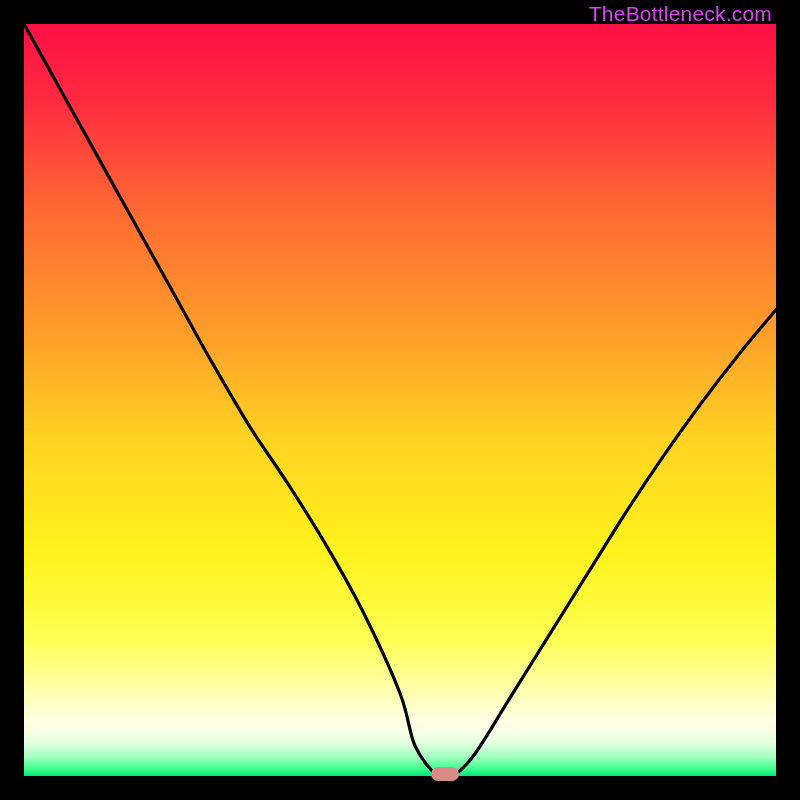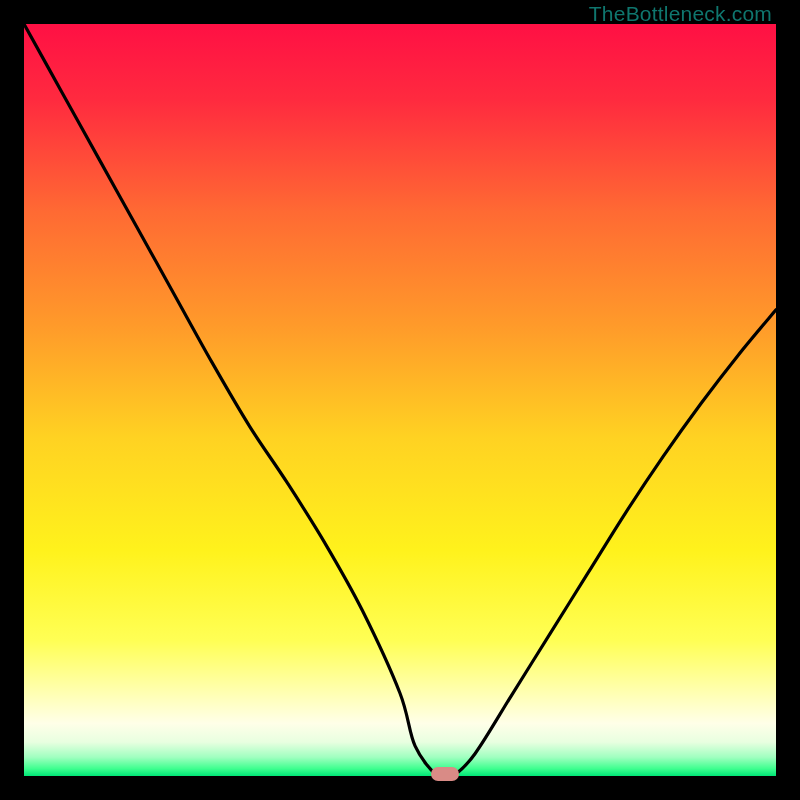--- a/index.html
+++ b/index.html
@@ -30,21 +30,21 @@
     position: absolute;
     left: 0;
     top: 0;
     width: 752px;
     height: 752px;
   }
   .watermark {
     position: absolute;
     top: 2px;
     right: 28px;
-    color: #0f766e;
+    color: #d946ef;
     font-size: 21px;
     font-weight: 500;
     letter-spacing: 0.2px;
   }
   .marker {
     position: absolute;
     width: 28px;
     height: 14px;
     background: #d98b86;
     border-radius: 7px;

